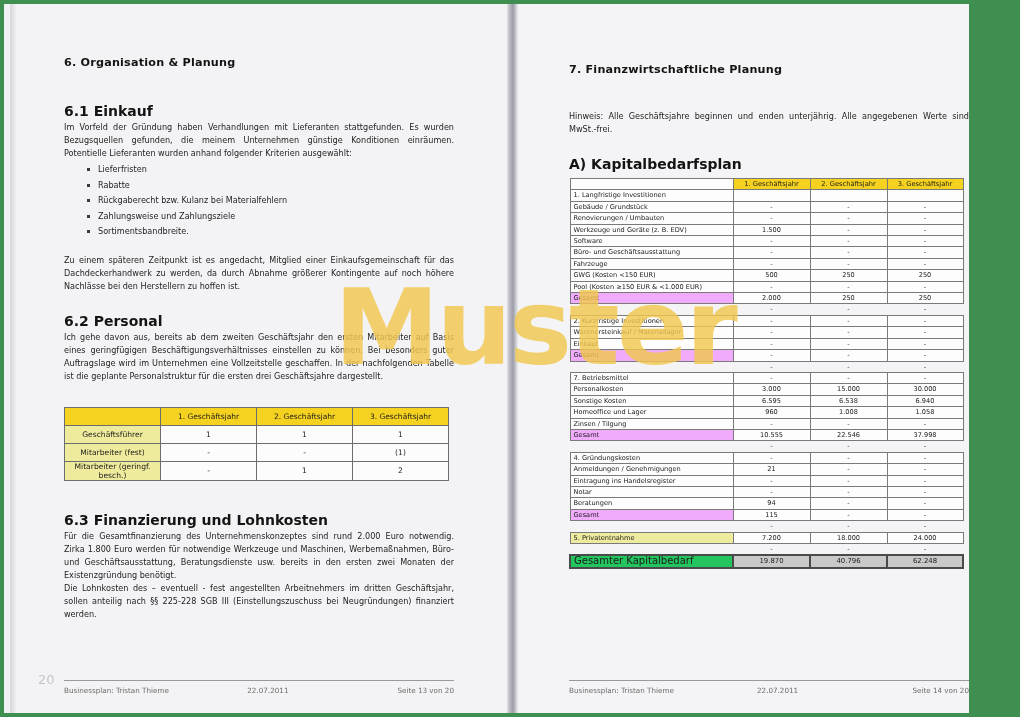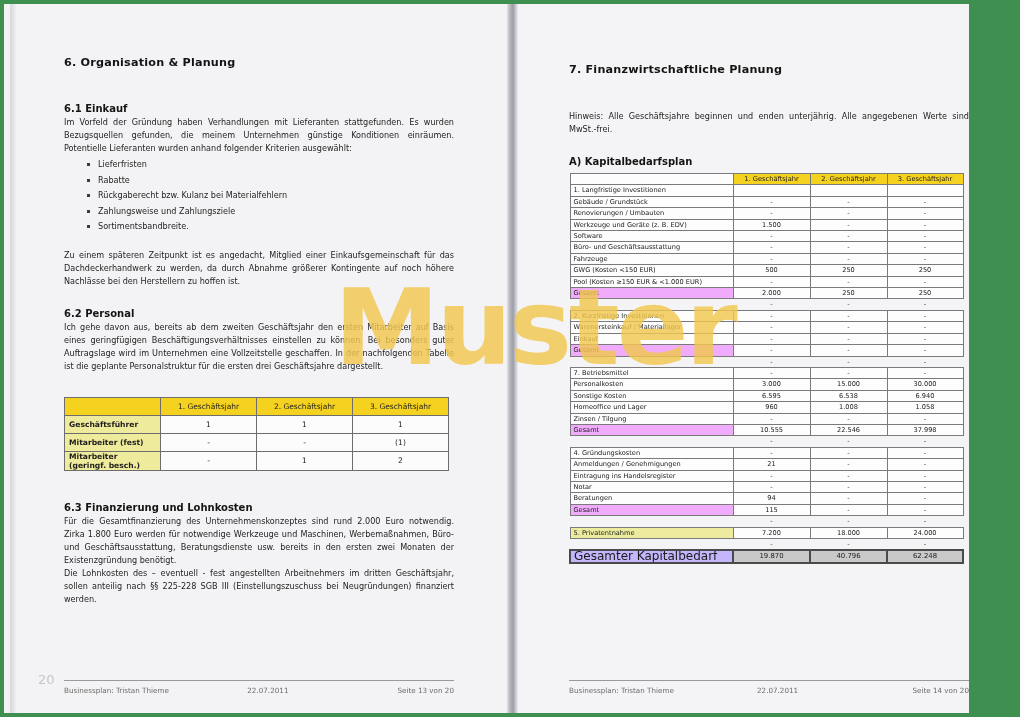--- a/index.html
+++ b/index.html
@@ -35,21 +35,21 @@
 
   .page{position:absolute;top:0;color:#1c1c1c;}
   #page-left{left:60px;top:52px;width:390px;}
   #page-right{left:565px;top:59px;width:400px;}
 
   h1.sec{
     font-size:11.2px;font-weight:bold;margin:0 0 34px 0;letter-spacing:.2px;
     color:#141414;
   }
   h2.sub{
-    font-size:10px;font-weight:bold;margin:0 0 2px 0;color:#141414;
+    font-size:14px;font-weight:bold;margin:0 0 2px 0;color:#141414;
   }
   p.body{
     font-size:8.1px;line-height:13px;margin:0 0 0 0;
     text-align:justify;color:#232323;
   }
   ul.bul{margin:2px 0 14px 0;padding:0 0 0 34px;list-style:none;}
   ul.bul li{
     font-size:8.1px;line-height:15.6px;color:#232323;position:relative;
   }
   ul.bul li:before{
@@ -65,41 +65,41 @@
     table-layout:fixed;
   }
   table.pers td,table.pers th{
     border:1px solid #6d6d6d;height:17px;font-size:7.6px;font-weight:normal;
     padding:0 4px;color:#1d1d1d;
   }
   table.pers th.corner{background:#f5d21f;border-color:#6d6d6d;}
   table.pers th.yr{
     background:#f5d21f;text-align:center;font-weight:normal;font-size:7.5px;
   }
-  table.pers td.rowhead{background:#efeb9c;text-align:left;font-weight:bold;}
+  table.pers td.rowhead{background:#efeb9c;text-align:center;}
   table.pers td.val{text-align:center;background:#fcfcfc;}
 
   
   table.fin{
     border-collapse:collapse;width:393px;table-layout:fixed;margin-top:6px;
     font-size:6.6px;
   }
   table.fin td{
     border:1px solid #7a7a7a;height:10.4px;line-height:10.4px;padding:0 3px;
     color:#1b1b1b;background:#fdfdfd;white-space:nowrap;overflow:hidden;
   }
   table.fin td.num{text-align:center;}
   table.fin td.hdr{
     background:#f5d21f;text-align:center;font-size:6.7px;border-color:#7a7a7a;
   }
   table.fin td.blankhdr{background:#fdfdfd;border:1px solid #7a7a7a;}
   table.fin td.total-lbl{background:#f0abfc;}
   table.fin tr.spacerrow td{border:none;background:transparent;height:6px;}
   table.fin tr.spacerrow td.num{border:none;background:transparent;}
-  table.fin td.grand-lbl{background:#c4b5fd;border:2px solid #4a4a4a;font-size:12px;margin-top:28px;}
+  table.fin td.grand-lbl{background:#22c55e;border:2px solid #4a4a4a;font-size:10px;margin-top:28px;}
   table.fin td.grand-num{background:#c9c9c9;border:2px solid #4a4a4a;text-align:center;font-size:6.9px;}
   table.fin td.priv-lbl{background:#eceb9e;border:1px solid #7a7a7a;margin-top:30px;}
 
   
   .footer{
     position:absolute;width:390px;font-size:7.2px;color:#6b6b6b;
     border-top:1px solid #9a9a9a;padding-top:5px;
   }
   #footer-left{left:60px;top:676px;width:390px;}
   #footer-right{left:565px;top:676px;width:400px;}

